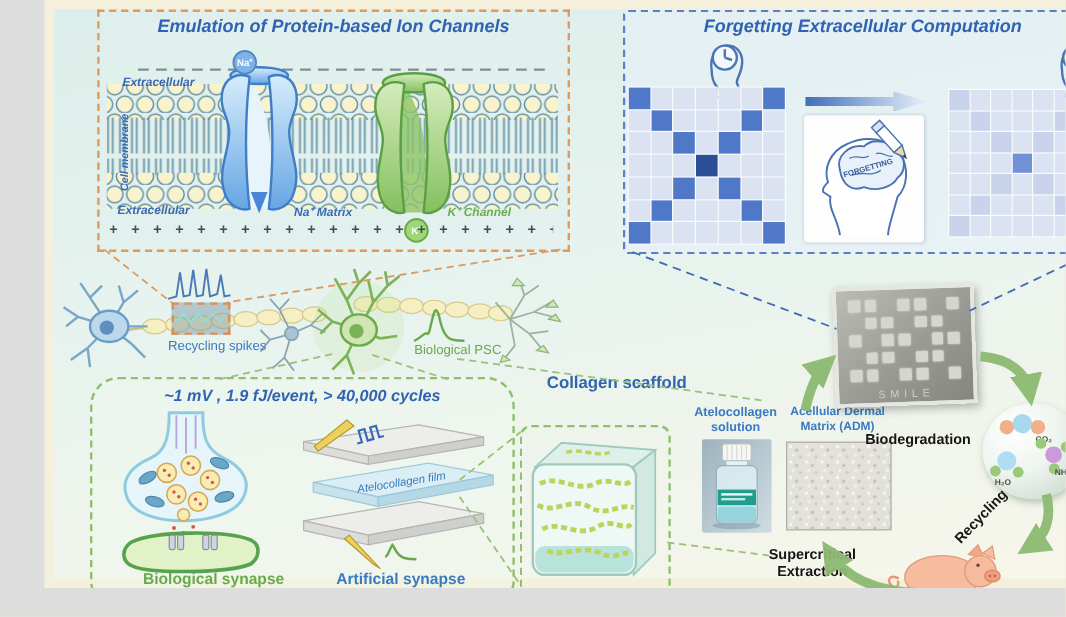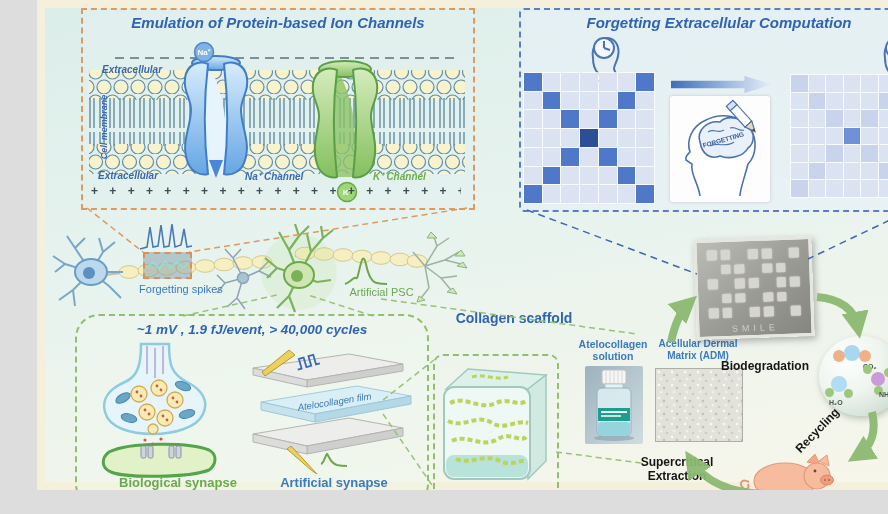--- a/index.html
+++ b/index.html
@@ -119,21 +119,21 @@
         <text x="117" y="21" text-anchor="middle" font-size="8" font-weight="bold" fill="#ffffff">Na⁺</text>
       </g>
       <g>
         <circle cx="260" cy="158" r="9.5" fill="#9ed678" stroke="#68a848" stroke-width="1.5"></circle>
         <text x="260" y="161" text-anchor="middle" font-size="8" font-weight="bold" fill="#ffffff">K⁺</text>
       </g>
     </svg>
     <div class="abs memlabel" style="left:19px;top:54px;">Extracellular</div>
     <div class="abs memlabel" style="left:15px;top:160px;">Extracellular</div>
     <div class="abs memlabel" style="left:-34px;top:112px;width:110px;text-align:center;transform:rotate(-90deg);font-size:9px;">Cell membrane</div>
-    <div class="abs memlabel" style="left:162px;top:159px;color:#3a6ab8;">Na⁺ Channel</div>
+    <div class="abs memlabel" style="left:162px;top:159px;color:#3a6ab8;">Na⁺ Matrix</div>
     <div class="abs memlabel" style="left:290px;top:159px;color:#6cae4c;text-align:center;">K⁺ Channel</div>
     <div class="abs" style="left:8px;top:174px;width:370px;text-align:center;font-size:12px;font-weight:bold;color:#3c4e55;letter-spacing:4px;white-space:nowrap;overflow:hidden;">+ + + + + + + + + + + + + + + + + + + + + +</div>
   </div>
 
   <div class="abs z2 dash-blue" style="left:482px;top:8px;width:396px;height:200px;">
     <div class="ttl" style="margin-top:4px;font-size:15px;">Forgetting Extracellular Computation</div>
     <svg class="abs" style="left:56px;top:20px;" width="44" height="54" viewBox="0 0 44 54">
       <path d="M16,28 C14,16 22,7 31,8 C39,9 43,17 41,26 C40,32 37,35 37,39 L39,44 L34,45 L34,50 C29,53 23,52 19,50 L21,43 C17,39 16,33 16,28 Z" fill="none" stroke="#4a74b4" stroke-width="2"></path>
       <circle cx="27" cy="18" r="10" fill="#f4f8fc" stroke="#4a74b4" stroke-width="2"></circle>
       <path d="M27,18 L27,11 M27,18 L33,20" stroke="#4a74b4" stroke-width="2" fill="none"></path>
@@ -307,26 +307,26 @@
   </svg>
 
   <div class="abs z2" style="left:106px;top:252px;width:45px;height:23px;border:2px dashed #dd8f56;background:rgba(125,155,170,.5);">
     <svg width="45" height="23" viewBox="0 0 45 23">
         <polyline points="2,14 8,8 14,15 20,7 26,14 32,8 38,14 43,9" stroke="#8fe0d8" stroke-width="1.5" fill="none"></polyline>
       </svg>
   </div>
   <svg class="abs z2" style="left:103px;top:221px;" width="52" height="32" viewBox="0 0 52 32">
     <polyline points="0,28 7,26 10,6 13,26 18,25 21,4 24,26 29,25 32,3 35,26 41,24 44,8 47,26 52,25" stroke="#4a7ab5" stroke-width="1.6" fill="none"></polyline>
   </svg>
-  <div class="abs z2 lbl blue" style="left:88px;top:283px;width:112px;font-size:11px;font-weight:normal;color:#3a7ac0;">Forgetting spikes</div>
+  <div class="abs z2 lbl blue" style="left:88px;top:283px;width:112px;font-size:11px;font-weight:normal;color:#3a7ac0;">Recycling spikes</div>
 
   <svg class="abs z2" style="left:306px;top:254px;" width="46" height="34" viewBox="0 0 46 34">
     <path d="M2,30 C8,28 11,22 13,24 C15,26 16,14 19,6 C20,3 22,5 23,10 C25,20 28,28 34,29 C38,30 42,30 44,30" stroke="#6aa84f" stroke-width="2" fill="none"></path>
   </svg>
-  <div class="abs z2" style="left:292px;top:286px;width:105px;text-align:center;font-size:11px;color:#6aa84f;">Artificial PSC</div>
+  <div class="abs z2" style="left:292px;top:286px;width:105px;text-align:center;font-size:11px;color:#6aa84f;">Biological PSC</div>
 
   <div class="abs z2 dash-green" style="left:38px;top:314px;width:350px;height:190px;border-radius:24px;background:rgba(240,250,240,.35);">
     <div class="ttl" style="margin-top:6px;font-size:13.5px;">~1 mV , 1.9 fJ/event, &gt; 40,000 cycles</div>
     <svg class="abs" style="left:18px;top:26px;" width="128" height="142" viewBox="0 0 128 142">
       <path d="M46,2 L74,2 C74,22 76,32 92,40 C108,48 114,60 108,72 C102,86 78,92 58,92 C36,92 14,86 10,70 C6,56 16,46 30,40 C44,34 46,20 46,2 Z" fill="#e6f5fa" stroke="#8ecbe0" stroke-width="2.5"></path>
       <path d="M52,4 L52,32 M60,6 L60,36 M68,4 L68,32" stroke="#b8a8d8" stroke-width="1.6" fill="none"></path>
       <g fill="#6aa6c6" stroke="#4a86a8" stroke-width="1">
         <ellipse cx="28" cy="56" rx="8" ry="4" transform="rotate(-30 28 56)"></ellipse>
         <ellipse cx="88" cy="44" rx="8" ry="4" transform="rotate(20 88 44)"></ellipse>
         <ellipse cx="34" cy="76" rx="8" ry="4" transform="rotate(15 34 76)"></ellipse>

